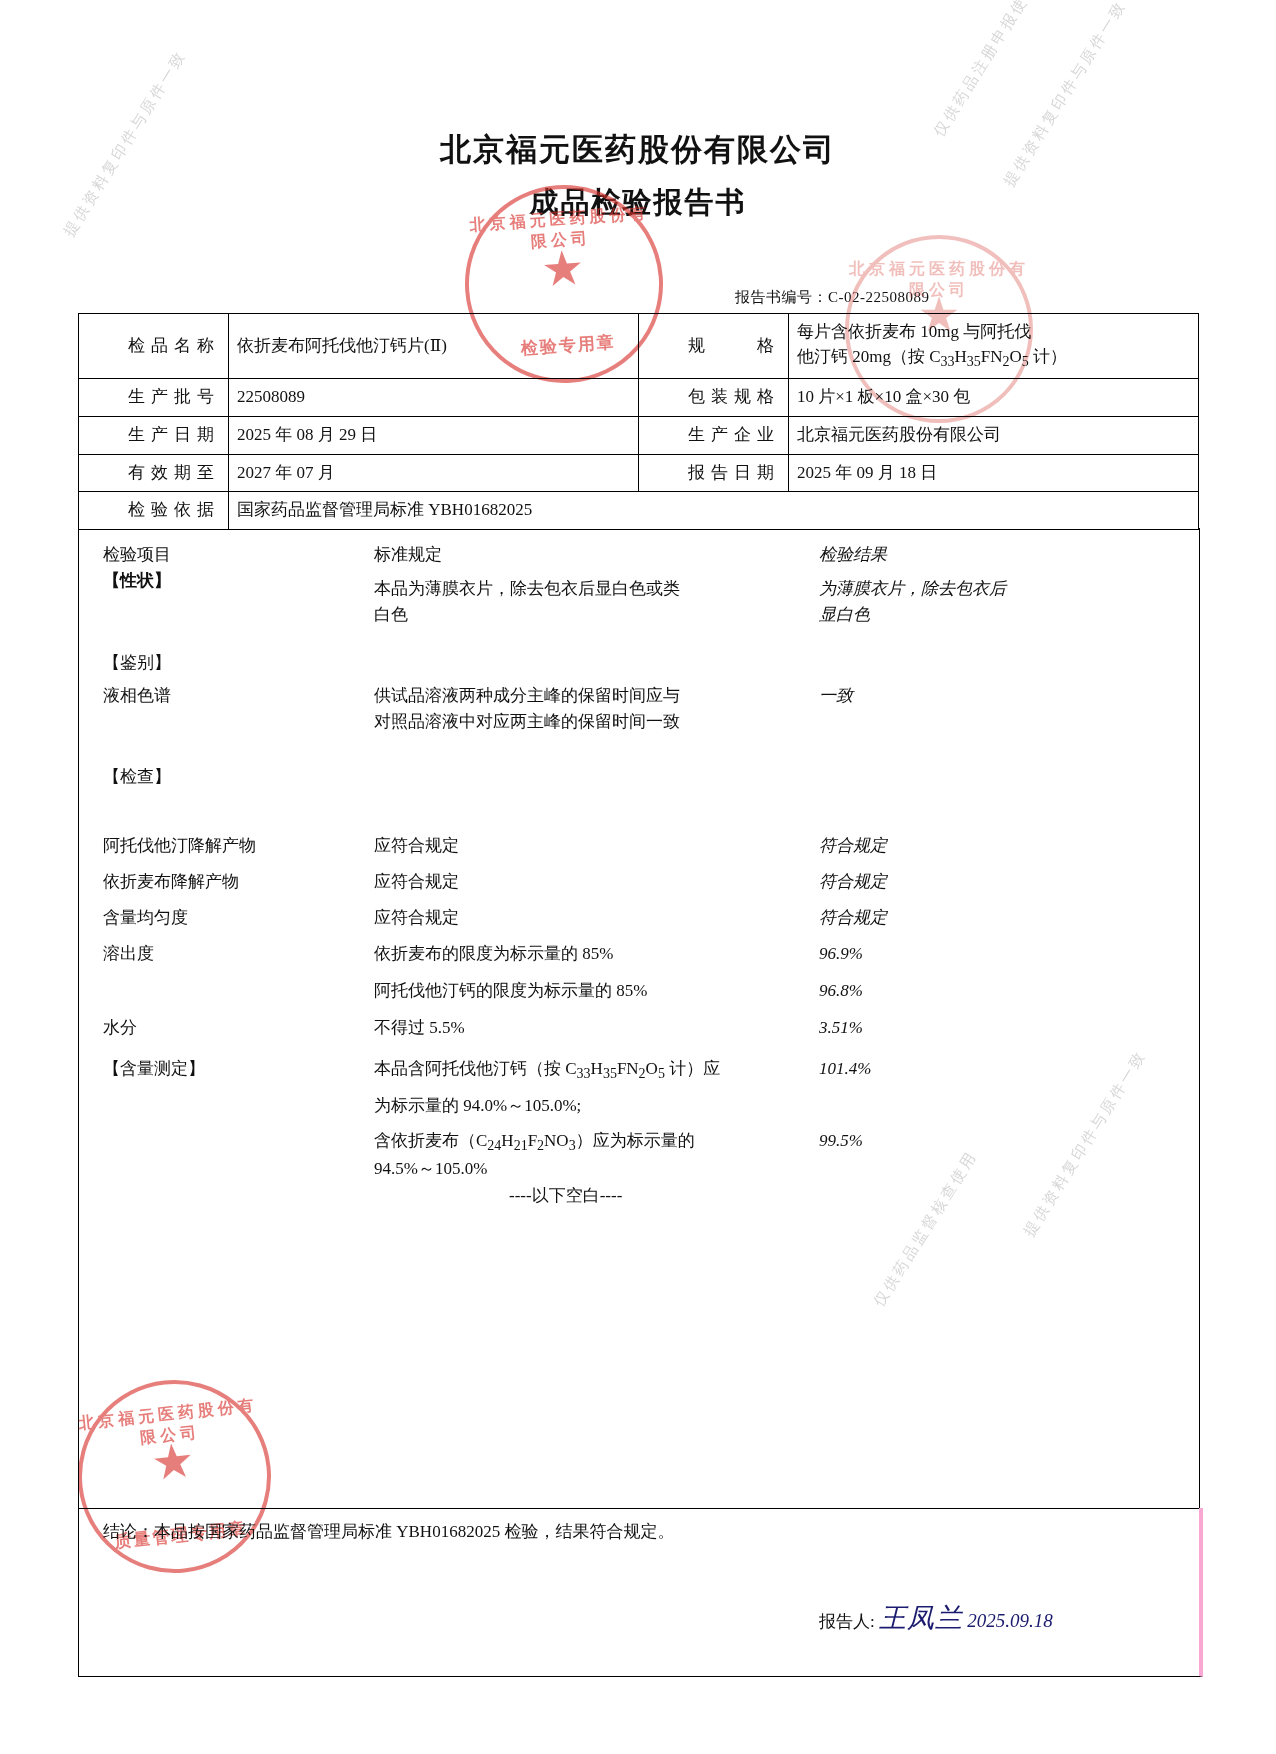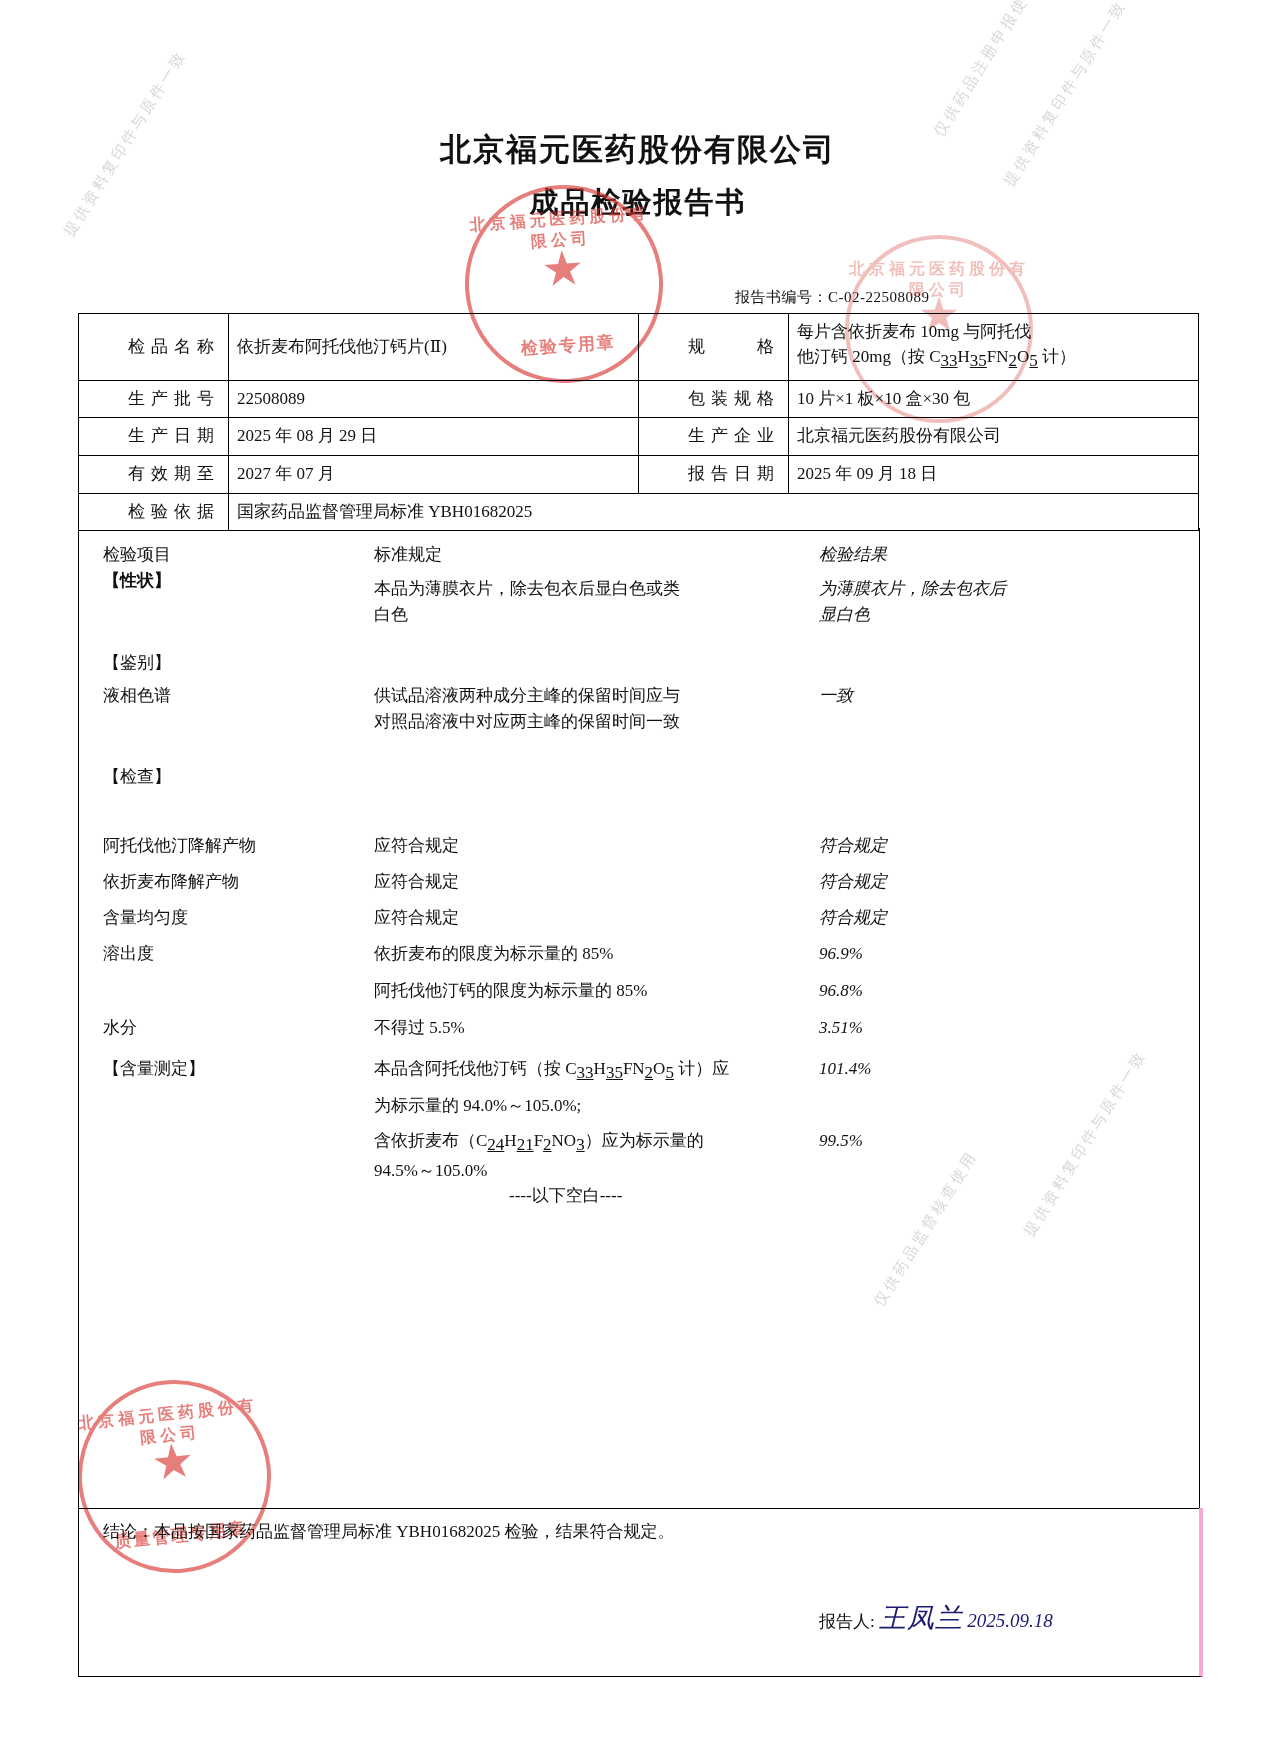--- a/index.html
+++ b/index.html
@@ -72,23 +72,22 @@
   td.lbl {
     text-align: right;
     letter-spacing: 6px;
     text-indent: 6px;
     width: 150px;
   }
   td.val {
     padding-left: 12px;
   }
   .sub {
-    font-size: 17px;
+    font-size: 14px;
     vertical-align: sub;
-    text-decoration: underline;
   }
   
   .body-box {
     position: absolute;
     left: 78px;
     top: 528px;
     width: 1120px;
     height: 980px;
     border-left: 1px solid #000;
     border-right: 1px solid #000;

